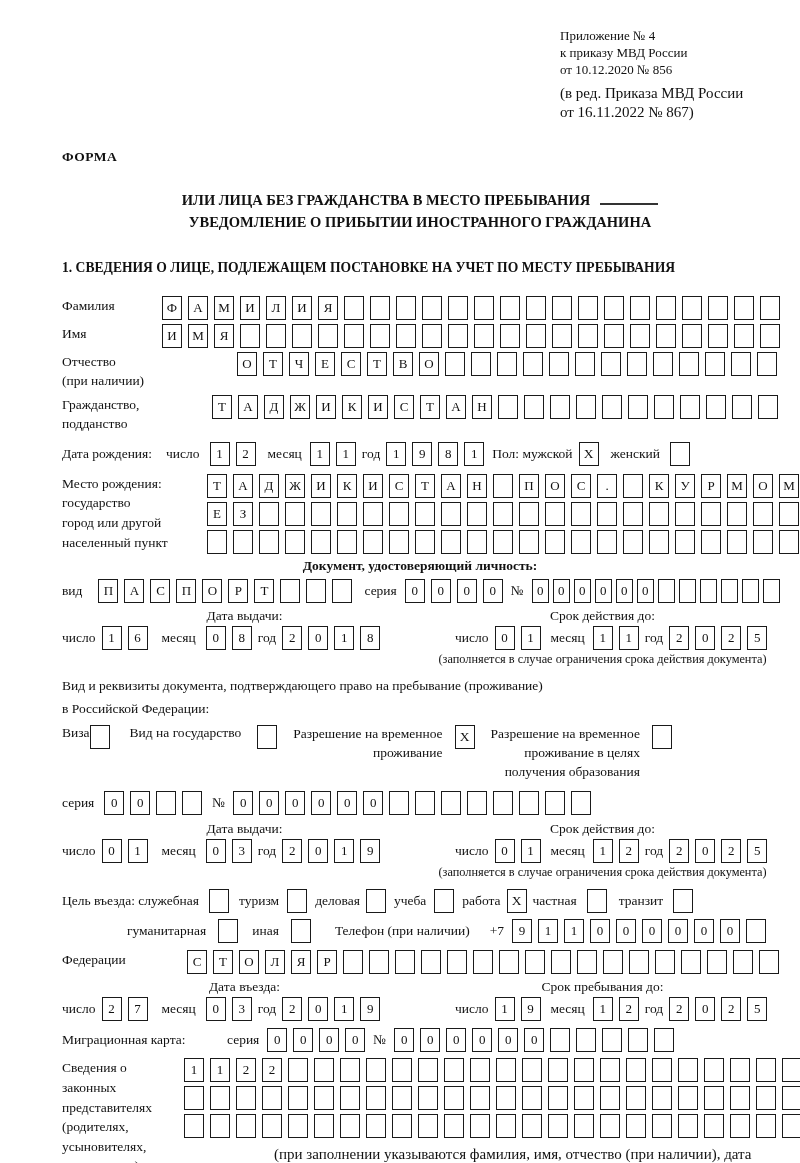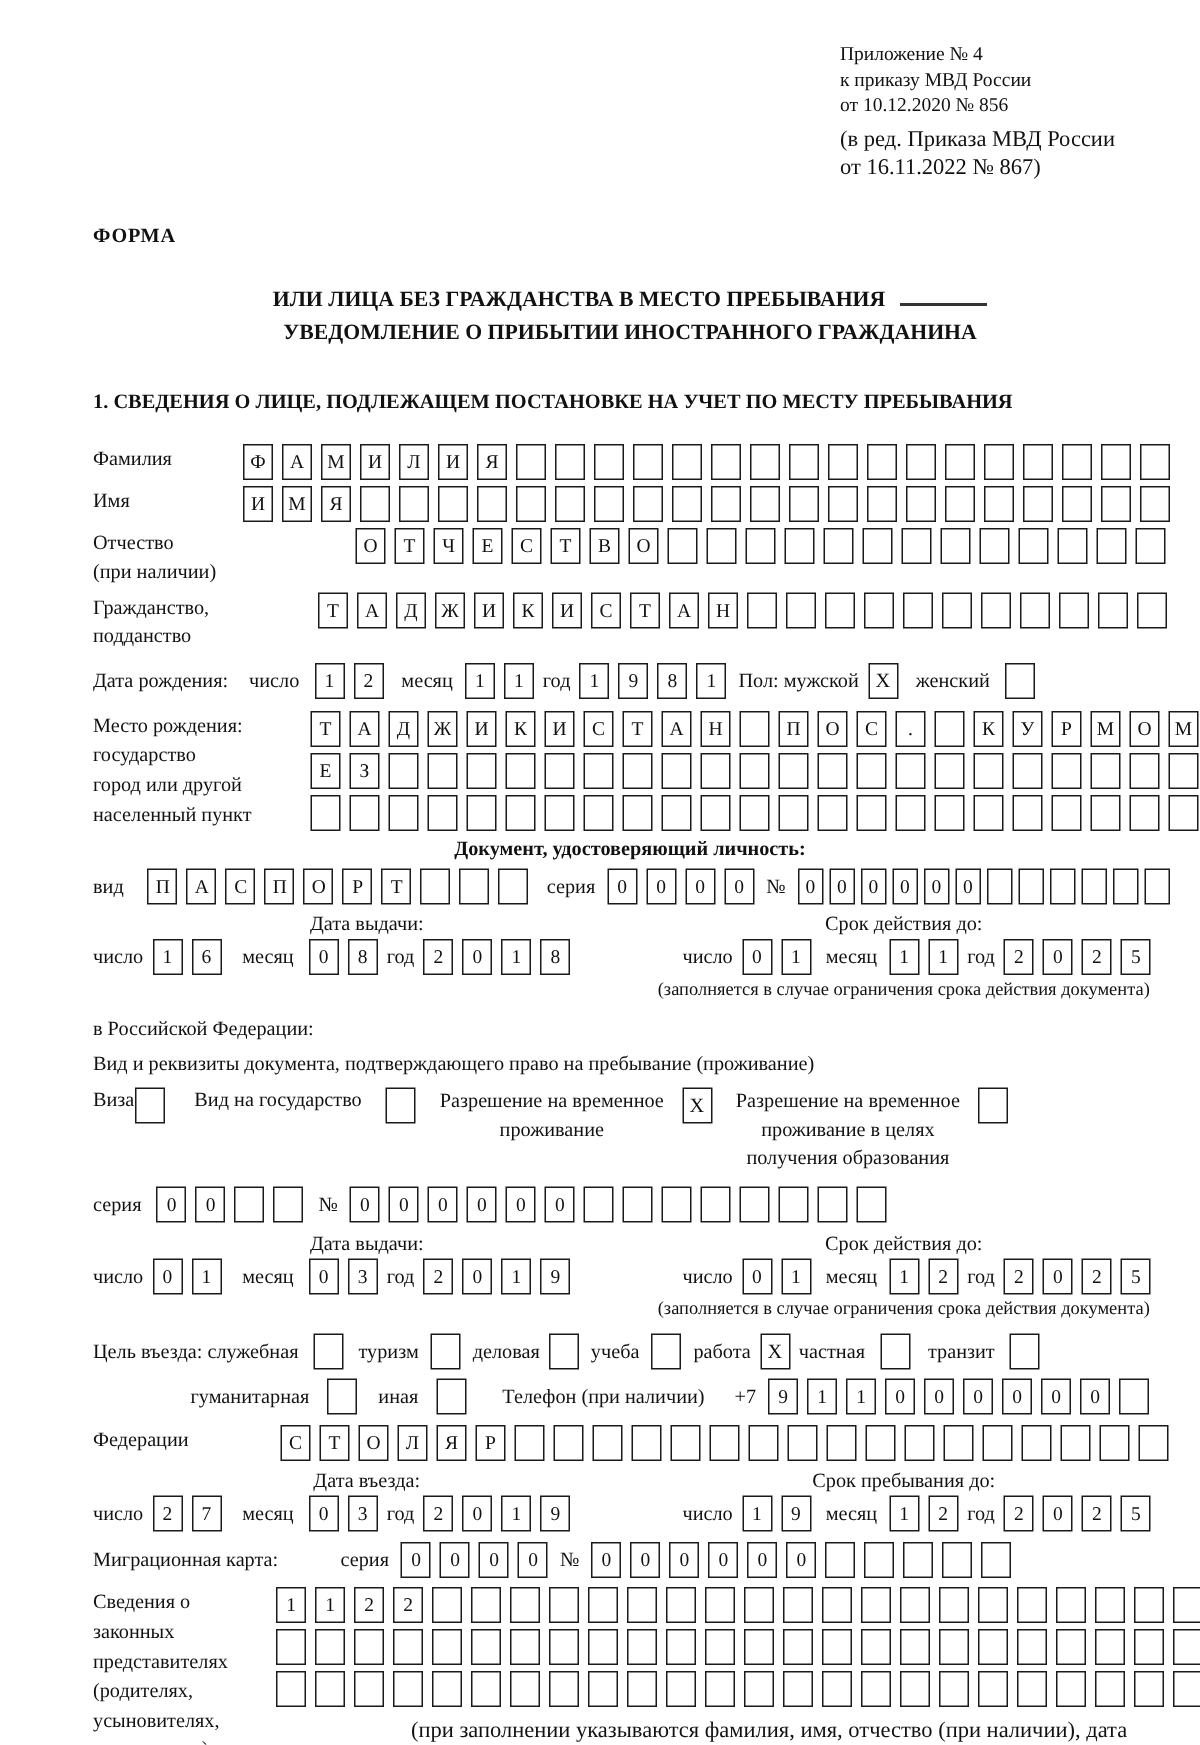--- a/index.html
+++ b/index.html
@@ -42,21 +42,21 @@
   .ml6{margin-left:6px;} .ml8{margin-left:8px;} .ml10{margin-left:10px;} .ml12{margin-left:12px;}
   .ml14{margin-left:14px;} .ml16{margin-left:16px;} .ml20{margin-left:20px;} .ml24{margin-left:24px;}
 
   .two-col { display:flex; }
   .col-l { width:365px; }
   .col-r { flex:1; }
   .dates-hdr { text-align:center; margin-bottom:2px; }
   .note { font-size:12.3px; text-align:center; margin-top:2px; }
 
   .permits { display:flex; align-items:flex-start; margin-top:4px; }
-  .permit-lbl { text-align:center; line-height:1.4; }
+  .permit-lbl { text-align:right; line-height:1.4; }
 
   .doc-heading { text-align:center; font-weight:bold; margin-top:4px; margin-bottom:5px; }
 
   .bottom-note { font-size:15px; margin-top:8px; margin-left:90px; }
 </style>
 </head>
 <body>
 
 <div class="page">
 
@@ -395,22 +395,22 @@
             <span class="cell">0</span>
             <span class="cell">2</span>
             <span class="cell">5</span>
           </span>
       </div>
       <div class="note">(заполняется в случае ограничения срока действия документа)</div>
     </div>
   </div>
 
   <div style="margin-top:8px; line-height:1.7;">
+    <div>Вид и реквизиты документа, подтверждающего право на пребывание (проживание)</div>
     <div>в Российской Федерации:</div>
-    <div>Вид и реквизиты документа, подтверждающего право на пребывание (проживание)</div>
   </div>
 
   <div class="permits">
     <span>Виза</span>
     <span class="chk"></span>
     <span class="ml20">Вид на государство</span>
     <span class="chk ml16"></span>
     <span class="permit-lbl pre ml16">Разрешение на временное
 проживание</span>
     <span class="chk ml12">X</span>

